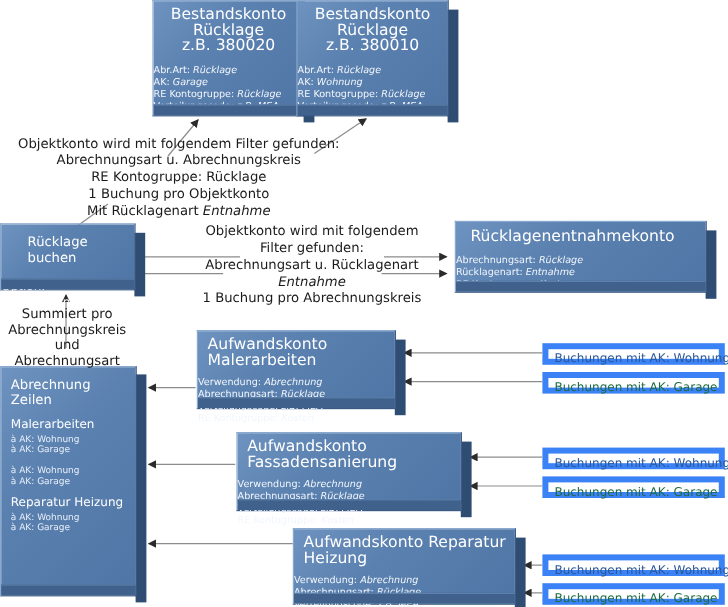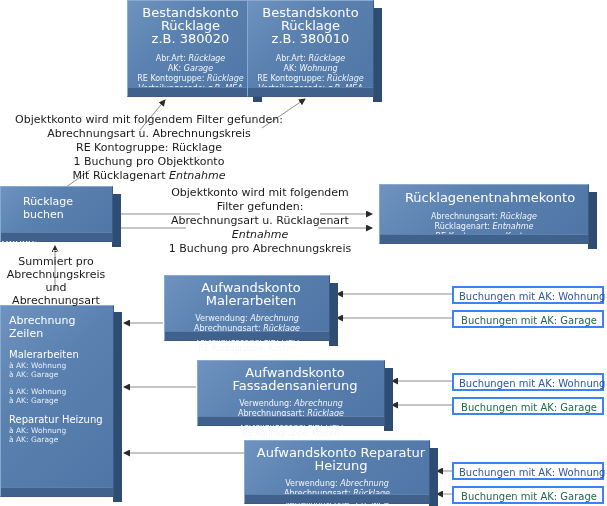--- a/index.html
+++ b/index.html
@@ -47,25 +47,24 @@
     z-index: 4;
     background: #2f4d73;
   }
   .boxtitle {
     text-align: center;
     font-size: 13px;
     line-height: 13px;
     color: #ffffff;
   }
   .boxtitle.left {
-    text-align: center;
+    text-align: left;
     padding-left: 12px;
   }
   .boxbody {
-    text-align: center;
     font-size: 8px;
     line-height: 10px;
     color: #f2f6fb;
   }
   .boxbody i, .boxtitle i { font-style: italic; }
 
   
   .note {
     position: absolute;
     text-align: center;
@@ -74,21 +73,21 @@
     color: #1a1a1a;
     z-index: 6;
   }
   .note i { font-style: italic; }
 
   
   .callout {
     position: absolute;
     box-sizing: border-box;
     background: #ffffff;
-    border: 2px solid #3b82f6;
+    border: 5px solid #3b82f6;
     font-size: 10px;
     line-height: 17px;
     padding: 0 5px;
     white-space: nowrap;
     z-index: 7;
     text-align: right;
   }
   .callout.blue  { color: #2b5898; }
   .callout.green { color: #1e6b42; }
 

